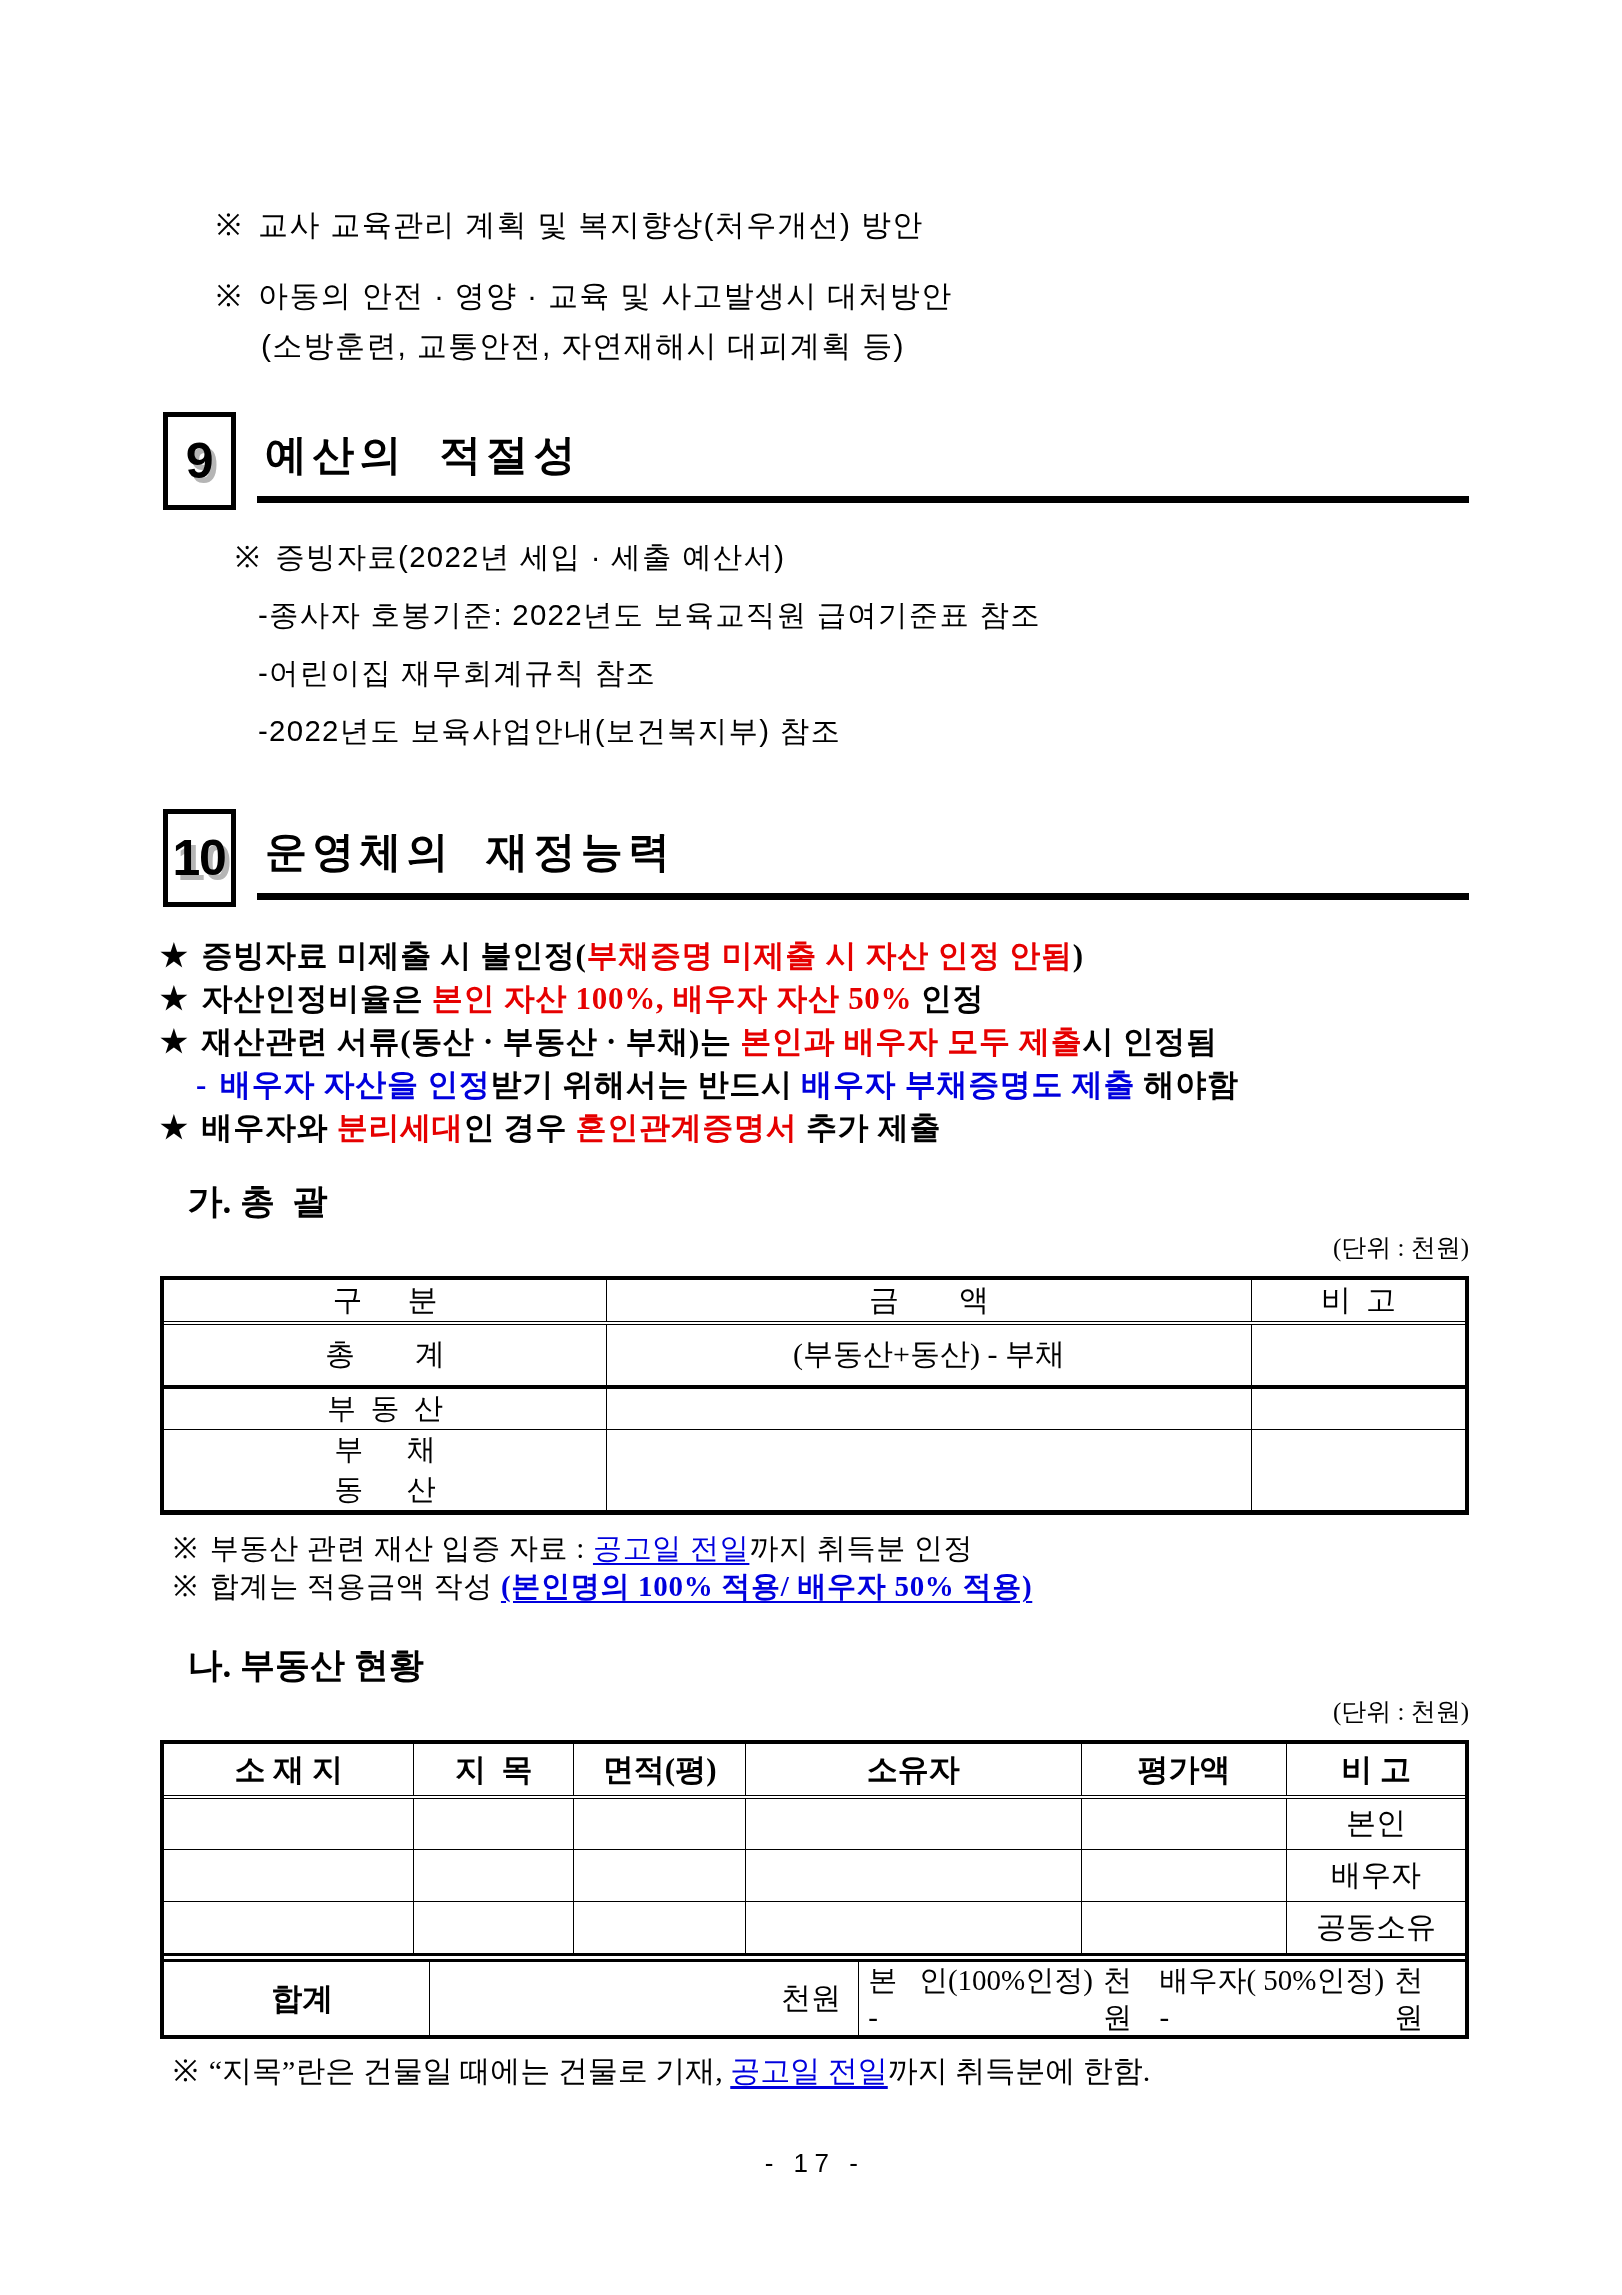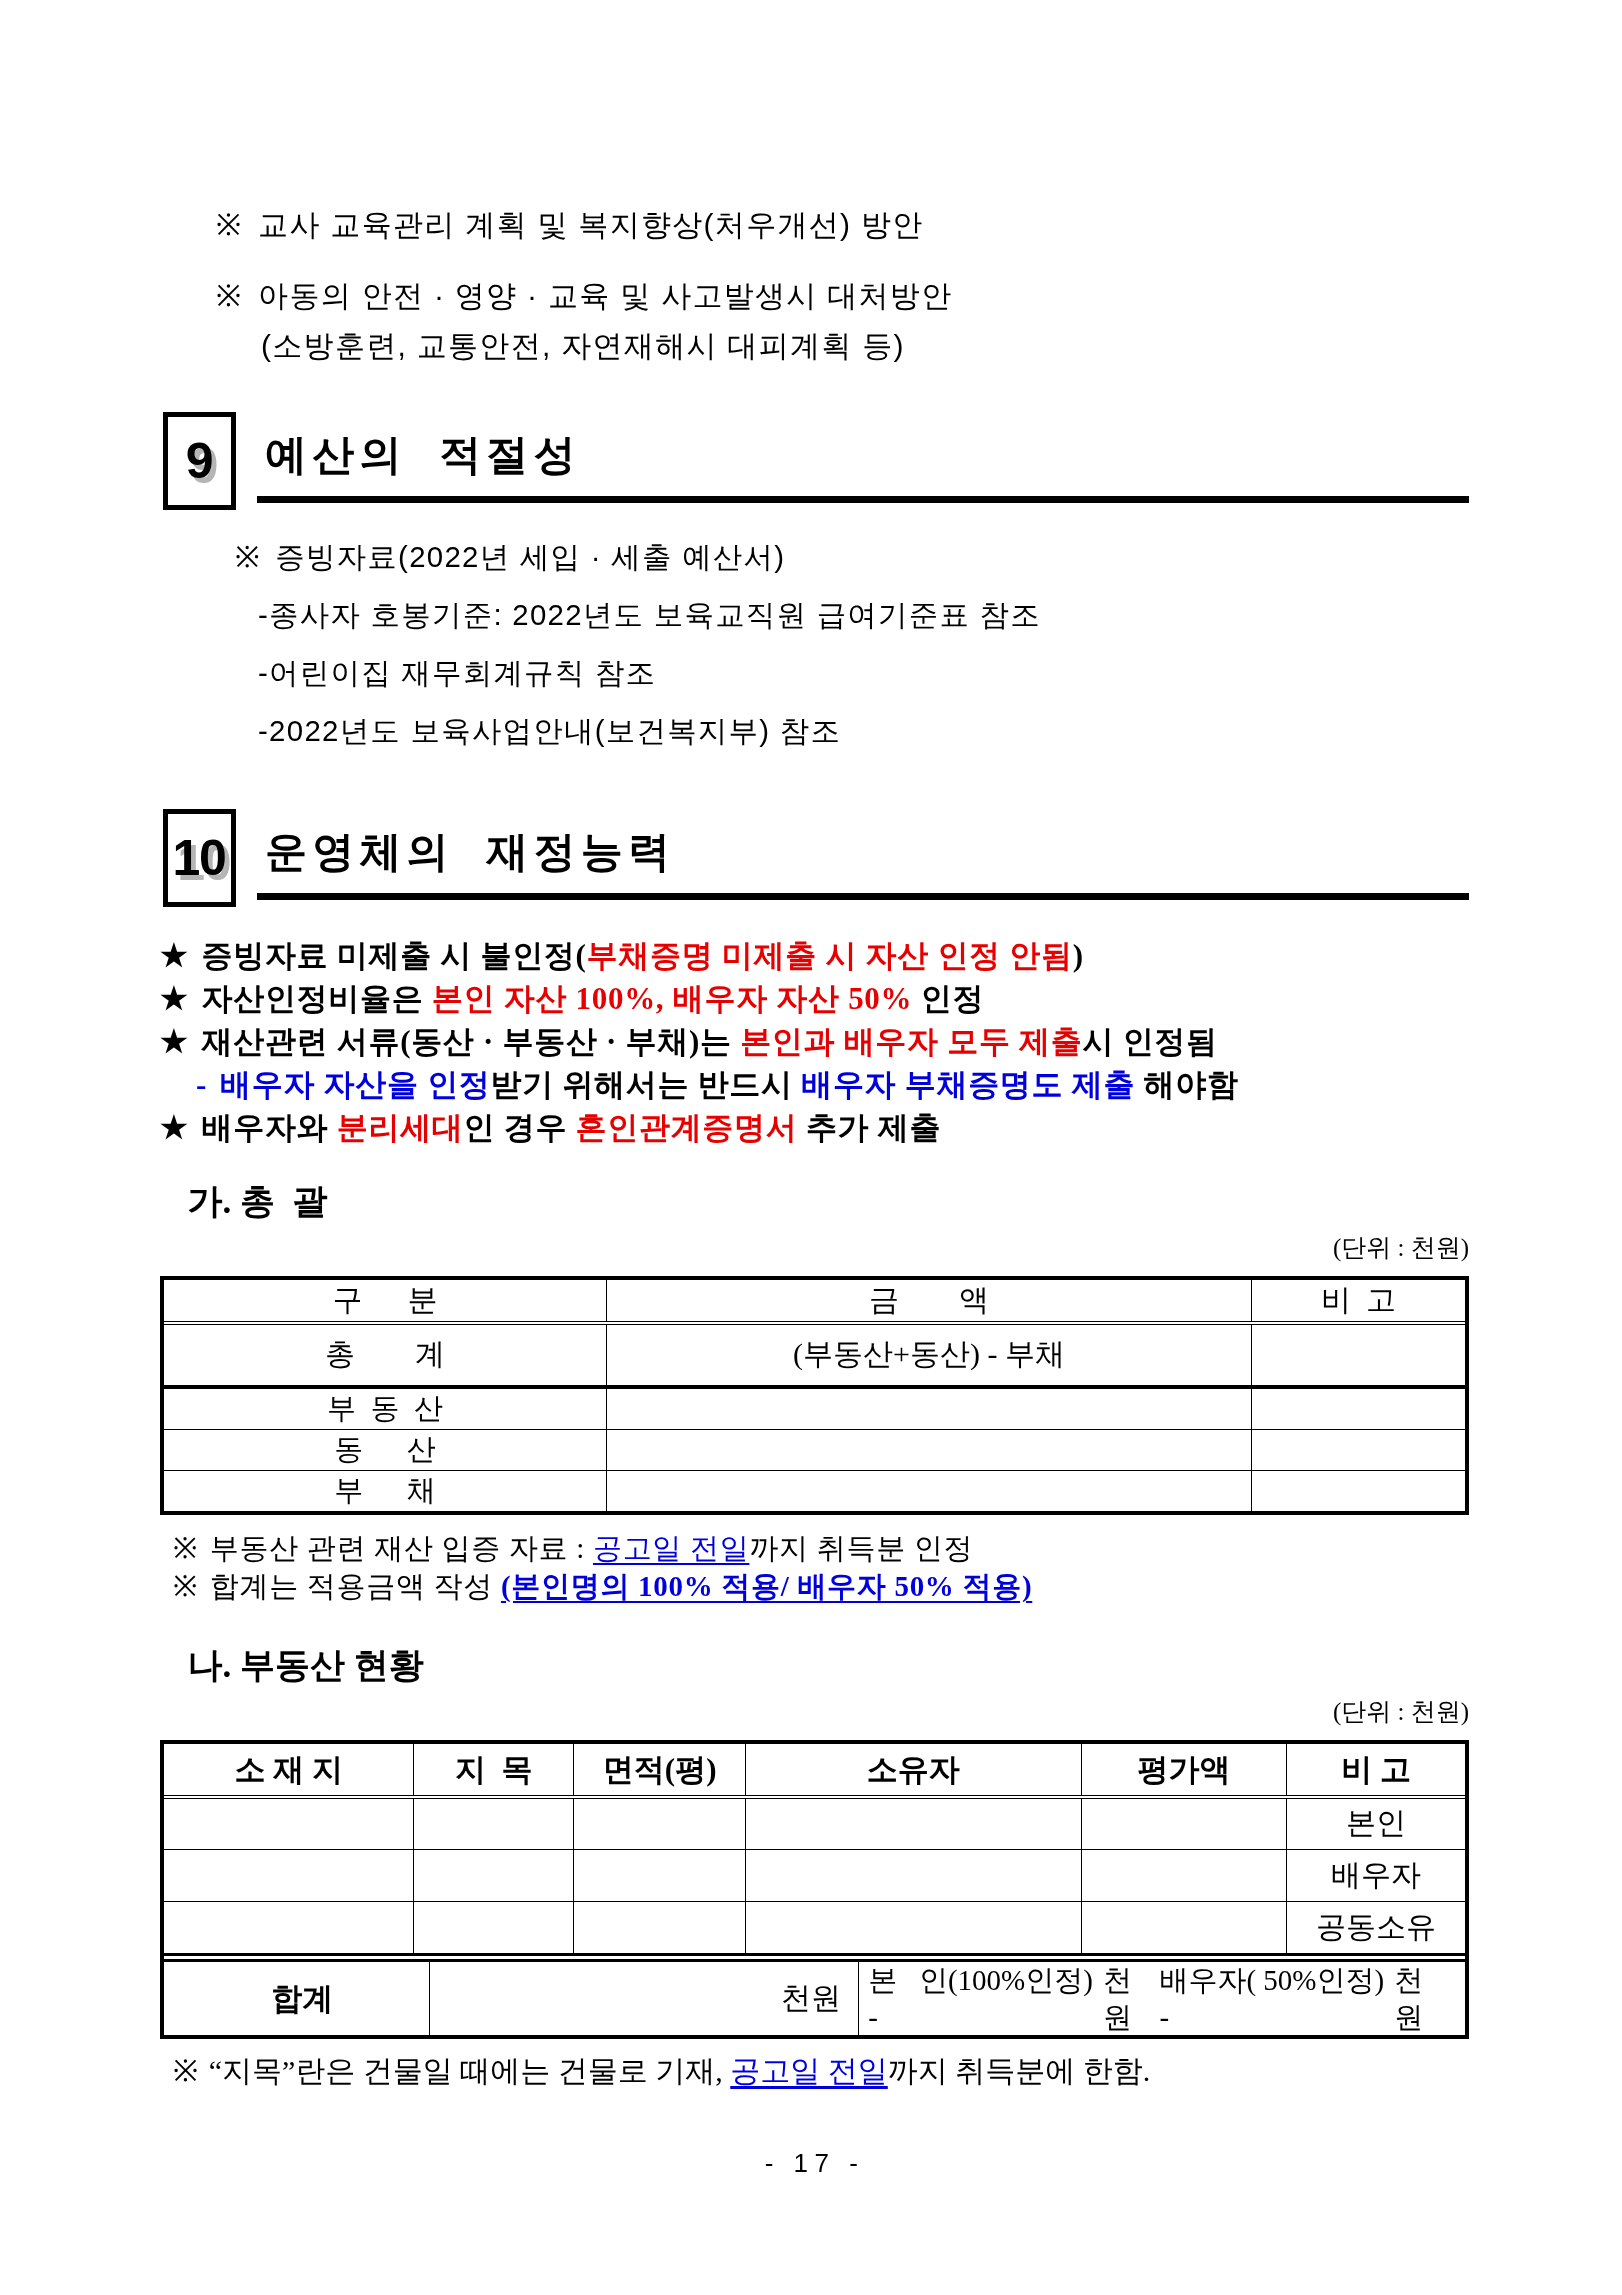--- a/index.html
+++ b/index.html
@@ -152,27 +152,27 @@
         <tr class="row-total">
           <td>총        계</td>
           <td>(부동산+동산) - 부채</td>
           <td></td>
         </tr>
         <tr class="row-item">
           <td>부  동  산</td>
           <td></td>
           <td></td>
         </tr>
+        <tr class="row-item last">
+          <td>부      채</td>
+          <td></td>
+          <td></td>
+        </tr>
         <tr class="row-item">
           <td>동      산</td>
-          <td></td>
-          <td></td>
-        </tr>
-        <tr class="row-item last">
-          <td>부      채</td>
           <td></td>
           <td></td>
         </tr>
       </tbody>
     </table>
   </div>
 
   <div class="tnotes">
     <div class="tnote-line">
       <span class="marker">※</span>

